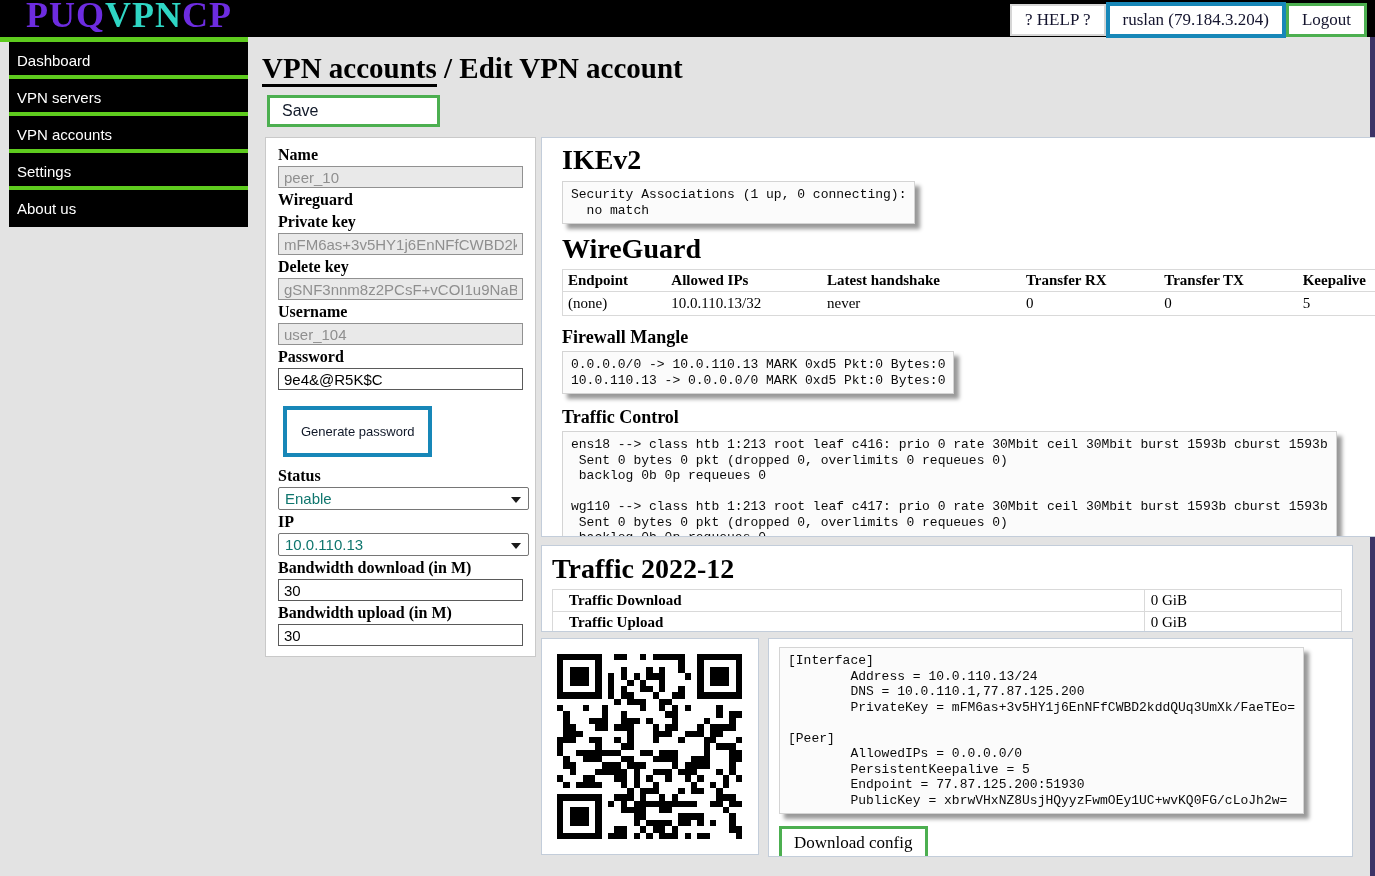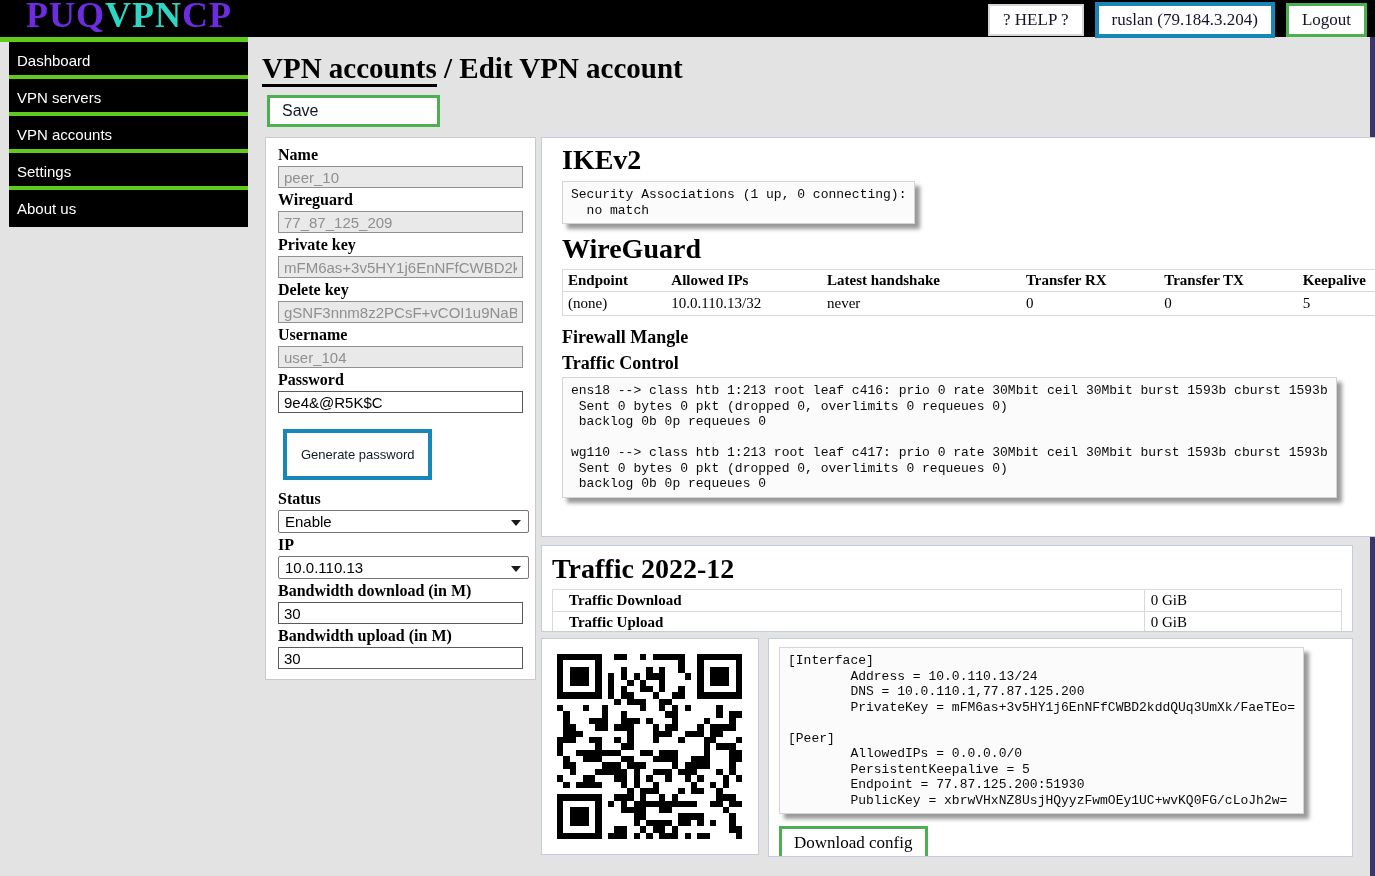--- a/index.html
+++ b/index.html
@@ -6,21 +6,21 @@
   html,body { width:1375px; height:876px; }
   body { background:#e3e3e3; font-family:"Liberation Sans", sans-serif; overflow:hidden; }
   .page { position:relative; width:1375px; height:876px; }
 
   
   .topbar { position:absolute; left:0; top:0; width:1375px; height:37px; background:#000; }
   .logo { position:absolute; left:26px; top:-6px; font-family:"Liberation Serif", serif;
           font-weight:bold; font-size:36px; letter-spacing:1px; cursor:pointer; }
   .logo .seg-purple { color:#6d2ce0; }
   .logo .seg-teal   { color:#2fd6c4; }
-  .topbar-right { position:absolute; right:8px; top:2px; display:flex; align-items:center; gap:11px; }
+  .topbar-right { position:absolute; right:8px; top:2px; display:flex; align-items:center; }
   .tb-btn { font-family:"Liberation Serif", serif; font-size:17px; color:#14142e; background:#fff;
             padding:4px 13px; cursor:pointer; white-space:nowrap; }
   .tb-help   { border:2px solid #d6d6d6; }
   .tb-user   { border:4px solid #1787b8; }
   .tb-logout { border:3px solid #4caf50; }
   .logo-underline { position:absolute; left:0; top:37px; width:248px; height:5px; background:#5ecb1e; }
 
   
   .sidebar { position:absolute; left:0; top:42px; width:248px;padding-left:9px; }
   .side-item { background:#000; color:#fff; font-size:15px; height:37px; padding:10px 0 0 8px;
@@ -44,21 +44,21 @@
   .form-panel { position:absolute; left:265px; top:137px; width:271px; background:#fff;
                 border:1px solid #c9c9c9; padding:5px 12px 10px 12px; }
   .f-label { font-family:"Liberation Serif", serif; font-weight:bold; font-size:16px; line-height:20px;
              margin:2px 0 1px 0; color:#000; }
   .f-input { width:245px; height:22px; font-size:15px; font-family:"Liberation Sans", sans-serif;
              padding:0 5px; border:1px solid #5a5a5a; background:#fff; color:#000; }
   .f-input:disabled { background:#e9e9e9; color:#8f8f8f; border:1px solid #919191; }
   .gen-btn { display:inline-block; margin:16px 0 7px 5px; background:#fff; border:4px solid #1787b8;
              font-size:13px; color:#101828; padding:14px 14px; cursor:pointer; }
   .f-select { position:relative; width:251px; height:23px; border:1px solid #767676; border-radius:2px;
-              background:#fff; font-size:15px; padding:2px 22px 0 6px; cursor:pointer; color:#000000; }
+              background:#fff; font-size:15px; padding:2px 22px 0 6px; cursor:pointer; color:#0f766e; }
   .chev { position:absolute; right:7px; top:9px; width:0; height:0;
           border-left:5px solid transparent; border-right:5px solid transparent; border-top:6px solid #1a1a1a; }
 
   
   .panel { position:absolute; background:#fff; border:1px solid #c3cdda; }
   .status-panel  { left:541px; top:137px; width:908px; height:400px; padding:4px 20px; overflow:hidden; }
   .traffic-panel { left:541px; top:545px; width:812px; height:87px; padding:5px 10px; overflow:hidden; }
   .qr-panel      { left:541px; top:638px; width:218px; height:217px; }
   .config-panel  { left:768px; top:638px; width:585px; height:219px; padding:7px 10px; overflow:hidden; }
 
@@ -118,21 +118,20 @@
   <div class="toolbar">
     <div class="tool-btn btn-save">Save</div>
     <div class="tool-btn btn-delete">Delete</div>
     <div class="tool-btn btn-otl">Create one-time link</div>
   </div>
 
   <section class="form-panel">
     <div class="f-label">Name</div>
     <input class="f-input" disabled="" value="peer_10" style="">
     <div class="f-label">Wireguard</div>
-    <input class="f-input" disabled="" value="77_87_125_209" style="">
     <div class="f-label">Private key</div>
     <input class="f-input" disabled="" value="mFM6as+3v5HY1j6EnNFfCWBD2kddQUq3UmXk/FaeTEo=" style="">
     <div class="f-label">Delete key</div>
     <input class="f-input" disabled="" value="gSNF3nnm8z2PCsF+vCOI1u9NaB3Hv" style="">
     <div class="f-label">Username</div>
     <input class="f-input" disabled="" value="user_104" style="">
     <div class="f-label">Password</div>
     <input class="f-input" value="9e4&amp;@R5K$C" style="">
     <div class="gen-btn">Generate password</div>
 
@@ -175,20 +174,22 @@
         <td>10.0.110.13/32</td>
         <td>never</td>
         <td>0</td>
         <td>0</td>
         <td>5</td>
       </tr>
     </tbody>
       </table>
 
     <div class="h-sub">Firewall Mangle</div>
+    <pre class="code">0.0.0.0/0 -&gt; 10.0.110.13 MARK 0xd5 Pkt:0 Bytes:0
+10.0.110.13 -&gt; 0.0.0.0/0 MARK 0xd5 Pkt:0 Bytes:0</pre>
 
     <div class="h-sub" style="margin-top:6px">Traffic Control</div>
     <pre class="code">ens18 --&gt; class htb 1:213 root leaf c416: prio 0 rate 30Mbit ceil 30Mbit burst 1593b cburst 1593b
  Sent 0 bytes 0 pkt (dropped 0, overlimits 0 requeues 0)
  backlog 0b 0p requeues 0
 
 wg110 --&gt; class htb 1:213 root leaf c417: prio 0 rate 30Mbit ceil 30Mbit burst 1593b cburst 1593b
  Sent 0 bytes 0 pkt (dropped 0, overlimits 0 requeues 0)
  backlog 0b 0p requeues 0</pre>
   </section>

